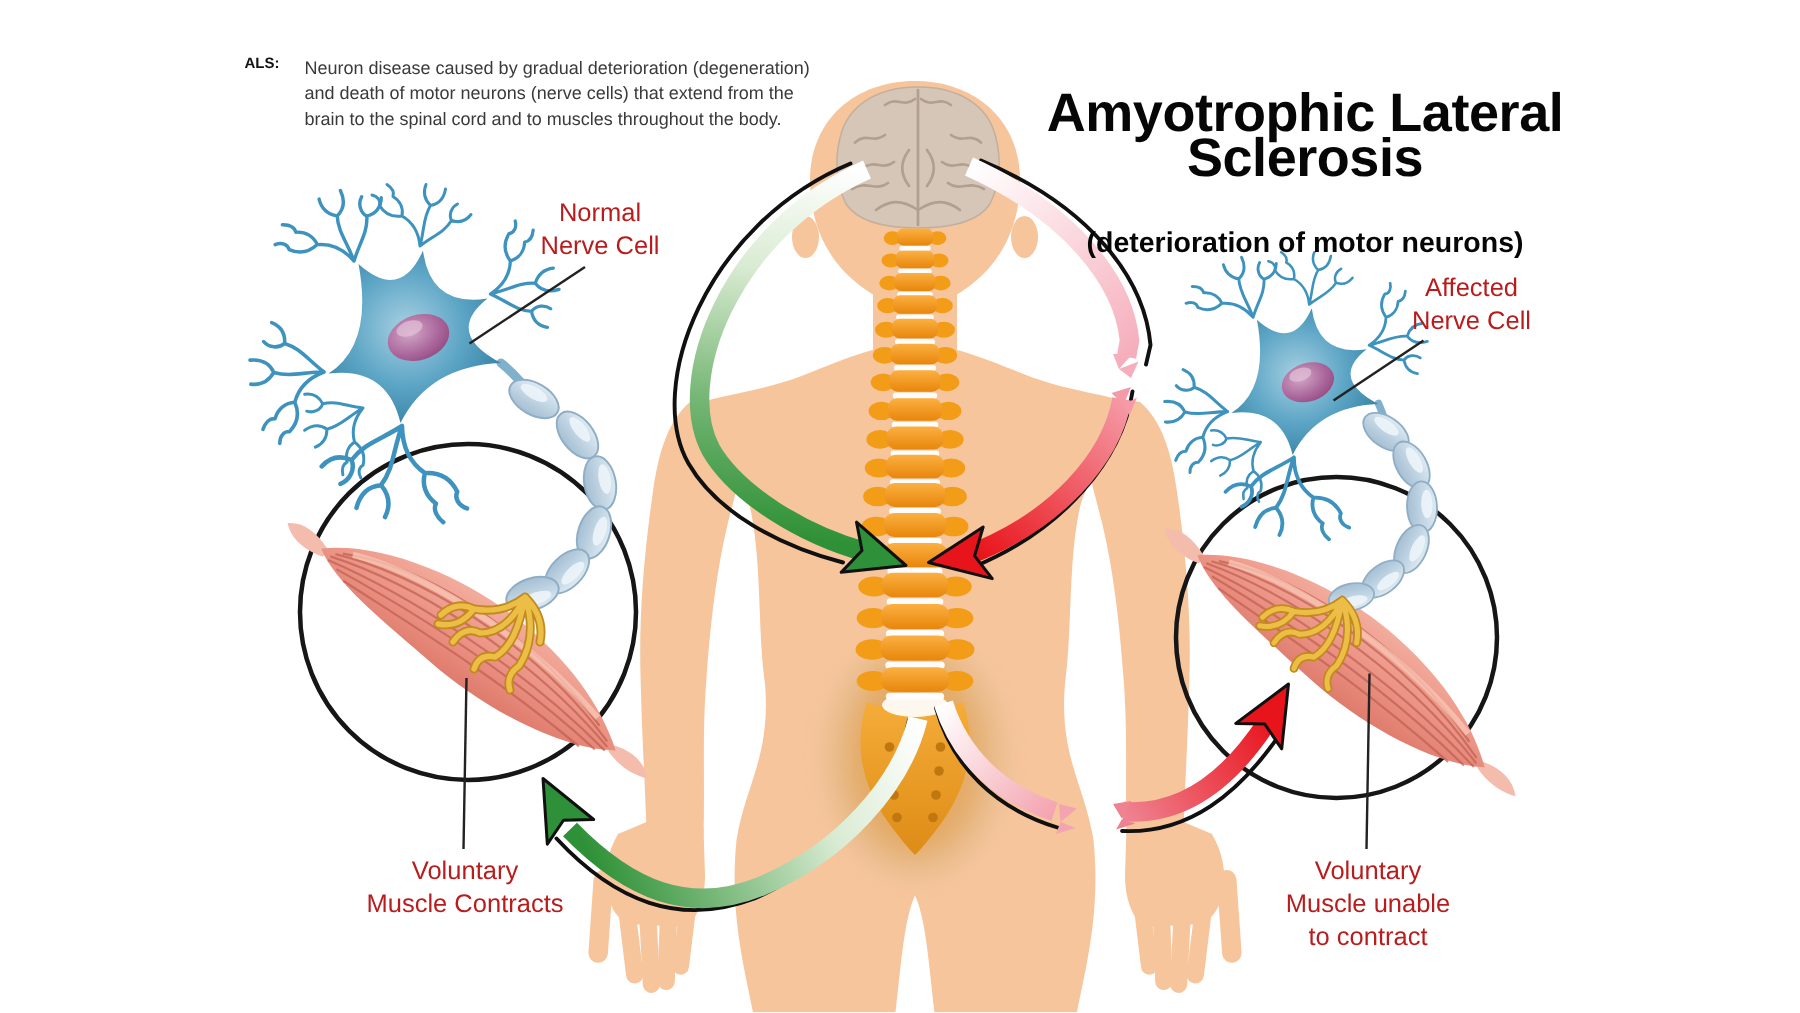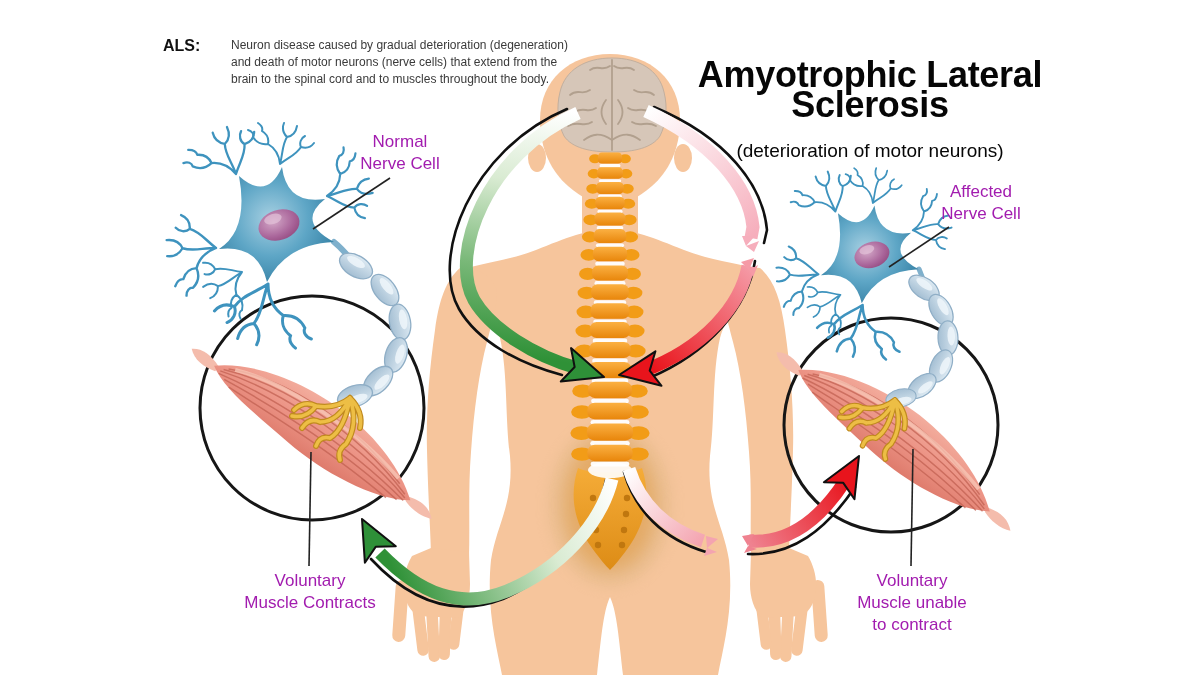--- a/index.html
+++ b/index.html
@@ -1,25 +1,25 @@
 <!DOCTYPE html>
 <html><head>
 <meta charset="utf-8">
 <style>
   html,body{margin:0;padding:0;background:#ffffff;}
   .stage{position:relative;width:1200px;height:675px;background:#fff;overflow:hidden;
          font-family:"Liberation Sans", sans-serif;}
   .stage svg{position:absolute;left:0;top:0;}
   .txt{position:absolute;color:#2e2e2e;white-space:pre-line;}
-  .def-term{left:163px;top:37px;font-size:16px;font-weight:bold;color:#111;}
-  .def-text{left:203px;top:37px;width:390px;font-size:12px;line-height:17px;color:#3a3a3a;margin-left:28px;}
+  .def-term{left:163px;top:37px;font-size:10px;font-weight:bold;color:#111;}
+  .def-text{left:203px;top:37px;width:390px;font-size:12px;line-height:17px;color:#3a3a3a;}
   .title-box{left:635px;top:42px;width:470px;text-align:center;color:#060606;}
   .title-main{font-size:36px;font-weight:bold;letter-spacing:-0.3px;line-height:30px;}
-  .title-sub{font-size:19px;font-weight:normal;line-height:22px;margin-top:2px;text-align:center;}
-  .callout{text-align:center;font-size:17px;line-height:22px;color:#a21caf;}
+  .title-sub{font-size:19px;font-weight:bold;line-height:22px;margin-top:14px;text-align:center;}
+  .callout{text-align:center;font-size:17px;line-height:22px;color:#b91c1c;}
   .lbl-normal{left:320px;top:131px;width:160px;}
   .lbl-affected{left:901px;top:181px;width:160px;}
   .lbl-contracts{left:215px;top:570px;width:190px;}
   .lbl-unable{left:817px;top:570px;width:190px;}
 </style>
 </head>
 <body>
 
 <div class="stage">
 

